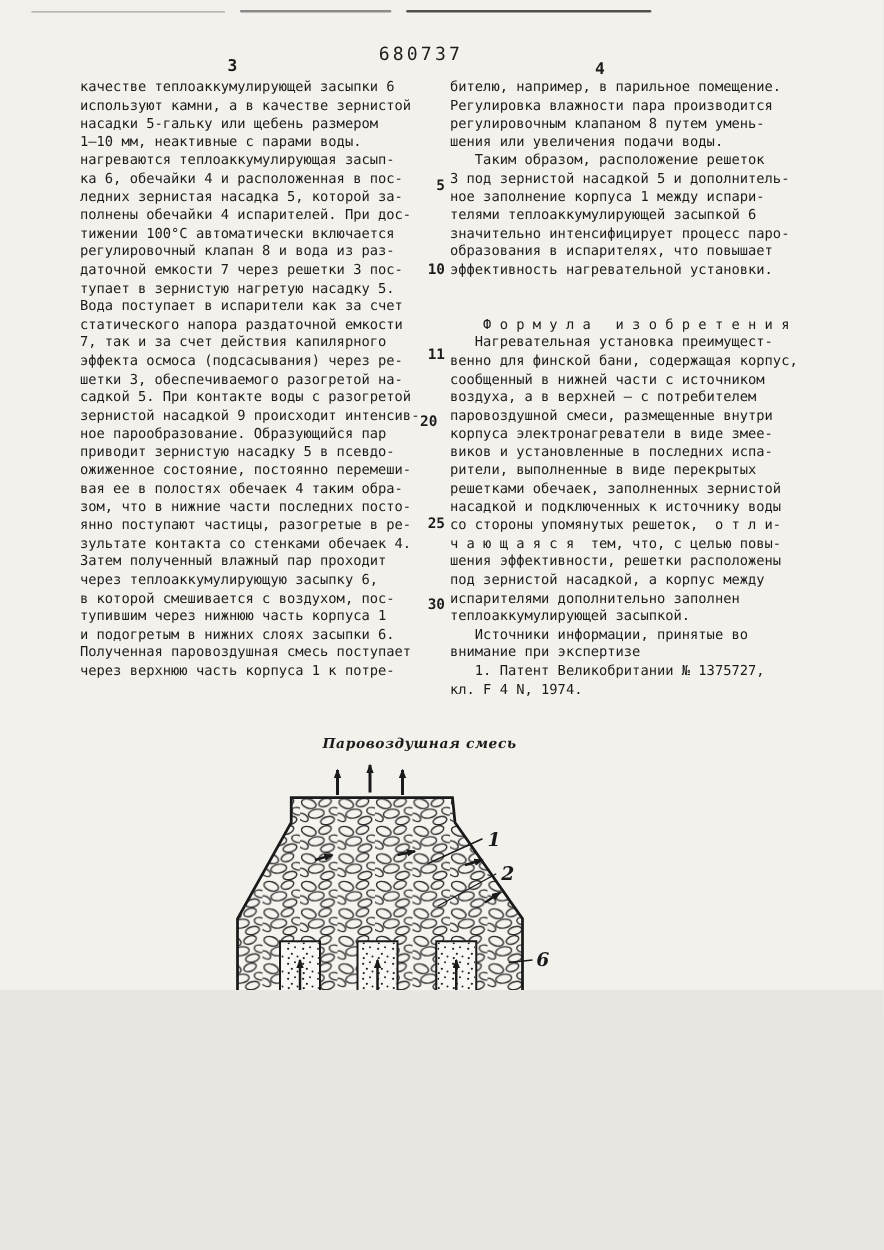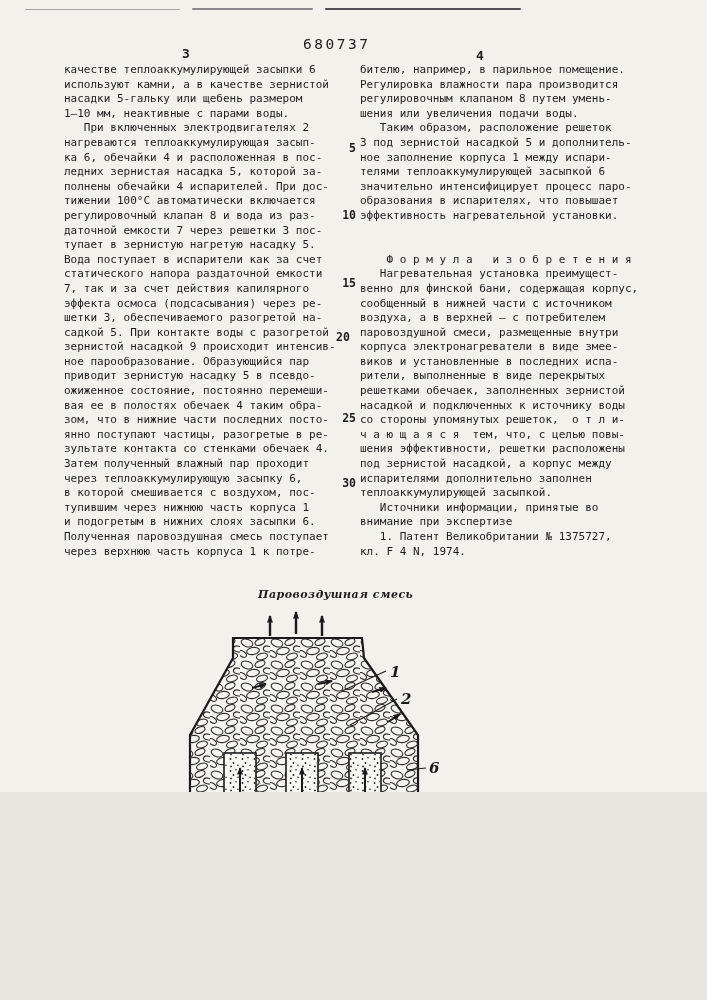--- a/index.html
+++ b/index.html
@@ -50,21 +50,20 @@
   <div class="patent-no">680737</div>
   <div class="colnum colnum-left">3</div>
   <div class="colnum colnum-right">4</div>
 
   <div class="col col-left">
 
   <div>качестве теплоаккумулирующей засыпки 6</div>
       <div>используют камни, а в качестве зернистой</div>
       <div>насадки 5-гальку или щебень размером</div>
       <div>1–10 мм, неактивные с парами воды.</div>
-      <div>   При включенных электродвигателях 2</div>
       <div>нагреваются теплоаккумулирующая засып-</div>
       <div>ка 6, обечайки 4 и расположенная в пос-</div>
       <div>ледних зернистая насадка 5, которой за-</div>
       <div>полнены обечайки 4 испарителей. При дос-</div>
       <div>тижении 100°С автоматически включается</div>
       <div>регулировочный клапан 8 и вода из раз-</div>
       <div>даточной емкости 7 через решетки 3 пос-</div>
       <div>тупает в зернистую нагретую насадку 5.</div>
       <div>Вода поступает в испарители как за счет</div>
       <div>статического напора раздаточной емкости</div>
@@ -122,21 +121,21 @@
       <div>испарителями дополнительно заполнен</div>
       <div>теплоаккумулирующей засыпкой.</div>
       <div>   Источники информации, принятые во</div>
       <div>внимание при экспертизе</div>
       <div>   1. Патент Великобритании № 1375727,</div>
       <div>кл. F 4 N, 1974.</div>
     </div>
 
   <div class="gutter-num g1">5</div>
   <div class="gutter-num g2">10</div>
-  <div class="gutter-num g3">15</div>
+  <div class="gutter-num g3">11</div>
   <div class="gutter-num g4">20</div>
   <div class="gutter-num g5">25</div>
   <div class="gutter-num g6">30</div>
 
   <svg class="diagram" width="615" height="345" viewBox="55 585 615 345" xmlns="http://www.w3.org/2000/svg">
     <defs>
       <pattern id="pat-stones" width="30" height="22" patternUnits="userSpaceOnUse">
         <rect width="30" height="22" fill="#f6f4ef"></rect>
         <g fill="#f6f4ef" stroke="#2b2b2b" stroke-width="1.1">
           <ellipse cx="7" cy="5" rx="6" ry="3.6" transform="rotate(18 7 5)"></ellipse>

